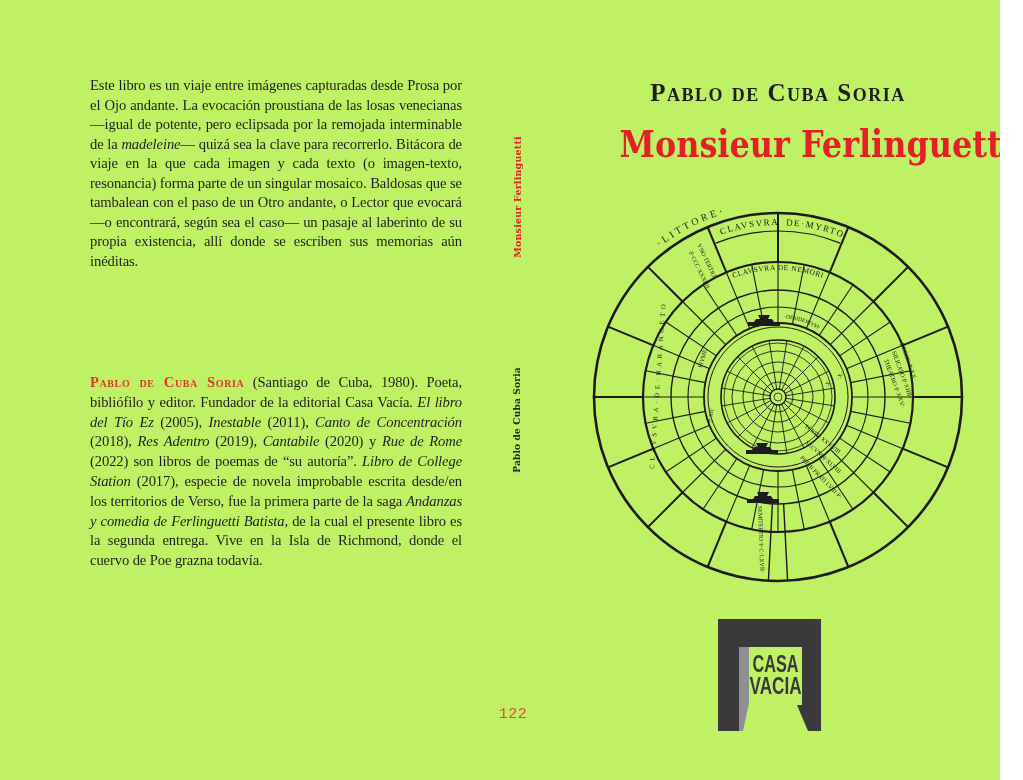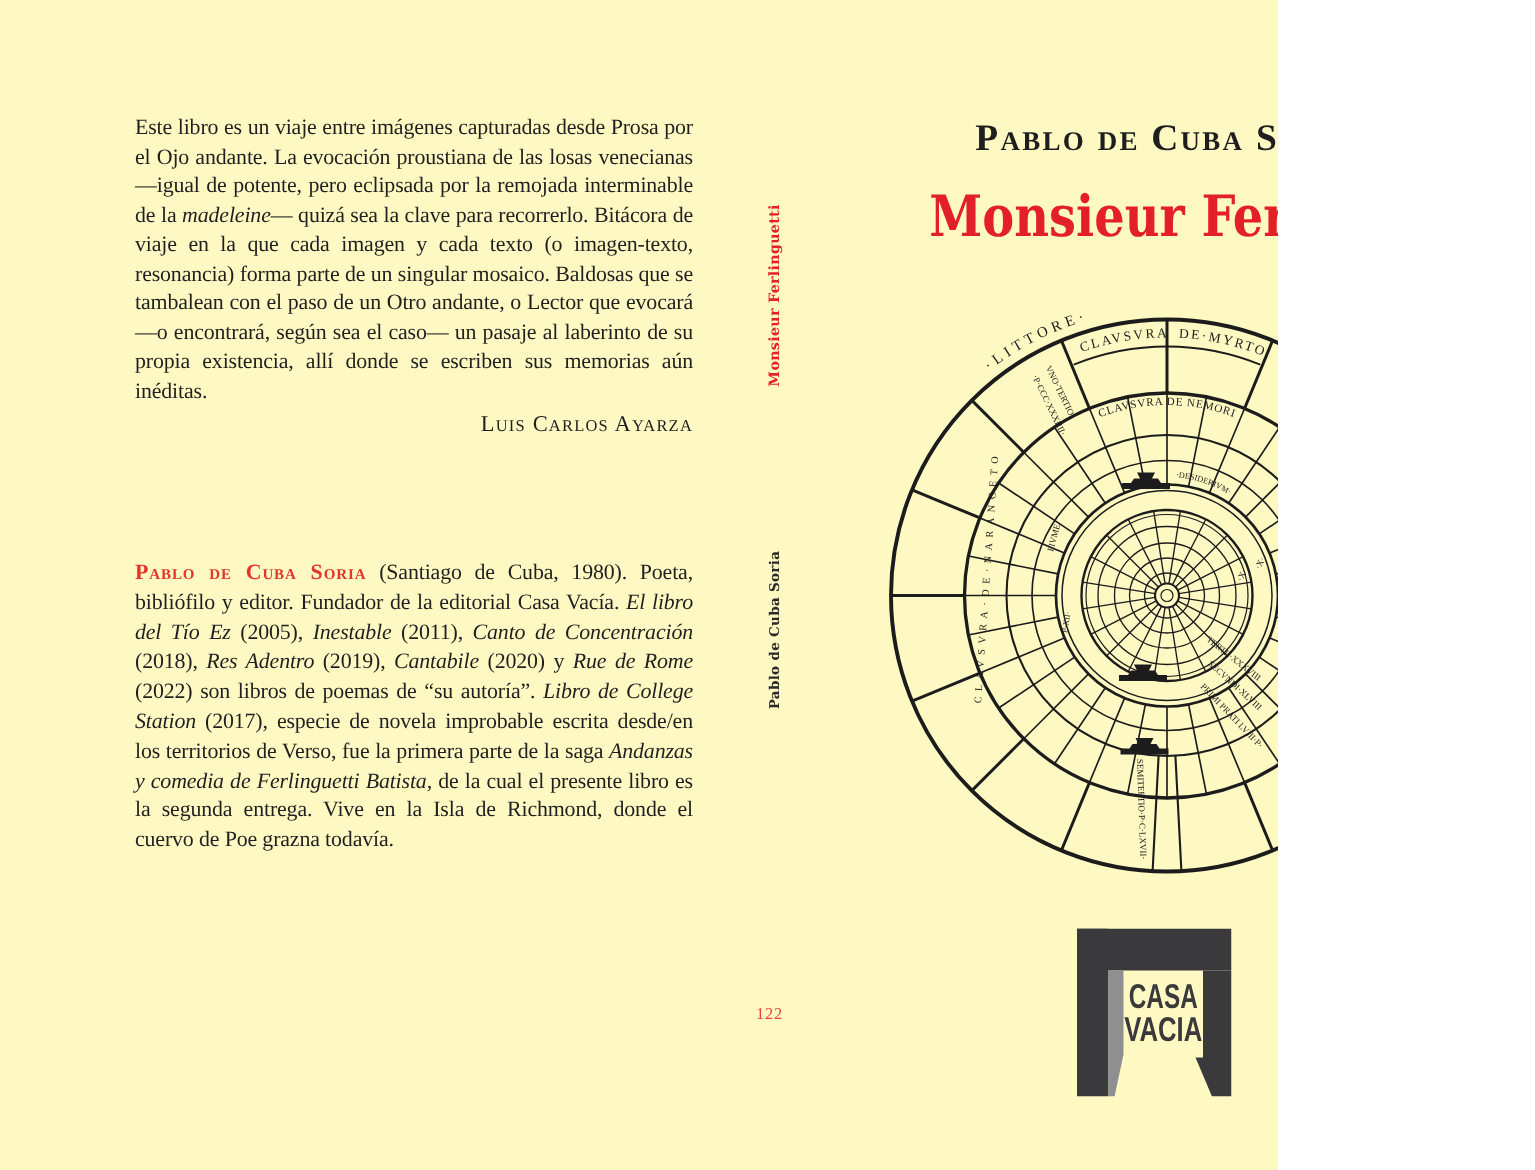--- a/index.html
+++ b/index.html
@@ -1,54 +1,53 @@
 <!DOCTYPE html>
 <html lang="es"><head>
 <meta charset="utf-8">
 <style>
   html,body{margin:0;padding:0;background:#ffffff;}
-  .page{position:relative;width:852px;height:780px;background:#fef9c3;overflow:hidden;
+  .page{position:relative;width:1000px;height:780px;background:#bef264;overflow:hidden;
         font-family:"Liberation Serif",serif;color:#1f1f1f;}
   
   .blurb{position:absolute;left:90px;top:76px;width:372px;
          font-size:14.6px;line-height:19.5px;text-align:justify;letter-spacing:-0.1px;}
   .blurb-author{margin-top:3px;text-align:right;font-variant:small-caps;letter-spacing:0.8px;font-size:15px;}
   .bio{position:absolute;left:90px;top:351px;width:372px;
        font-size:14.6px;line-height:19.8px;text-align:justify;letter-spacing:-0.1px;margin-top:22px;}
   .i{font-style:italic;}
   .nm{color:#e2362c;font-weight:bold;font-variant:small-caps;letter-spacing:0.6px;}
   
   .spine-title{position:absolute;left:517px;top:197px;transform:translate(-50%,-50%) rotate(-90deg);
                white-space:nowrap;font-family:"DejaVu Serif",serif;font-weight:bold;
                font-size:9.5px;color:#e32028;letter-spacing:0.2px;}
   .spine-author{position:absolute;left:517px;top:420px;transform:translate(-50%,-50%) rotate(-90deg);
                 white-space:nowrap;font-family:"DejaVu Serif",serif;font-weight:bold;
                 font-size:9px;color:#2a2a2a;letter-spacing:0.2px;}
-  .spine-number{position:absolute;left:513px;top:670px;transform:translateX(-50%);
-                font-family:Liberation Serif, serif;font-size:11px;color:#e8453b;letter-spacing:0.5px;}
+  .spine-number{position:absolute;left:513px;top:706px;transform:translateX(-50%);
+                font-family:Liberation Mono, monospace;font-size:15px;color:#e8453b;letter-spacing:0.5px;}
   
   .front-author{position:absolute;left:582px;top:79px;width:392px;text-align:center;
                 font-variant:small-caps;font-weight:600;font-size:25px;letter-spacing:1.5px;color:#1e1e1e;}
   .front-title{position:absolute;left:582px;top:121px;width:392px;text-align:center;color:#e32028;
                font-family:"DejaVu Serif",serif;font-weight:bold;font-size:38px;line-height:46px;white-space:nowrap;}
   .front-title > span{display:inline-block;transform:scaleX(0.84);transform-origin:center;}
   .garden-map{position:absolute;left:590px;top:206px;}
   .garden-map text{font-family:"Liberation Serif",serif;fill:#1c1c1c;}
   .logo-svg{position:absolute;left:718px;top:619px;}
   .logo-svg text{font-family:"Liberation Sans",sans-serif;font-weight:bold;}
 </style>
 </head>
 <body>
 
 <div class="page">
 
   <div class="back-cover">
     <div class="blurb">
       <span><span>Este libro es un viaje entre imágenes capturadas desde Prosa por el Ojo andante. La evocación proustiana de las losas venecianas —igual de potente, pero eclipsada por la remojada interminable de la </span><span class="i">madeleine</span><span>— quizá sea la clave para recorrerlo. Bitácora de viaje en la que cada imagen y cada texto (o imagen-texto, resonancia) forma parte de un singular mosaico. Baldosas que se tambalean con el paso de un Otro andante, o Lector que evocará —o encontrará, según sea el caso— un pasaje al laberinto de su propia existencia, allí donde se escriben sus memorias aún inéditas.</span></span>
-      <div class="blurb-author">Luis Carlos Ayarza</div>
     </div>
     <div class="bio">
       <span><span class="nm">Pablo de Cuba Soria</span><span> (Santiago de Cuba, 1980). Poeta, bibliófilo y editor. Fundador de la editorial Casa Vacía. </span><span class="i">El libro del Tío Ez</span><span> (2005), </span><span class="i">Inestable</span><span> (2011), </span><span class="i">Canto de Concentración</span><span> (2018), </span><span class="i">Res Adentro</span><span> (2019), </span><span class="i">Cantabile</span><span> (2020) y </span><span class="i">Rue de Rome</span><span> (2022) son libros de poemas de “su autoría”. </span><span class="i">Libro de College Station</span><span> (2017), especie de novela improbable escrita desde/en los territorios de Verso, fue la primera parte de la saga </span><span class="i">Andanzas y comedia de Ferlinguetti Batista,</span><span> de la cual el presente libro es la segunda entrega. Vive en la Isla de Richmond, donde el cuervo de Poe grazna todavía.</span></span>
     </div>
   </div>
 
   <div class="spine-title">Monsieur Ferlinguetti</div>
   <div class="spine-author">Pablo de Cuba Soria</div>
   <div class="spine-number">122</div>
 

